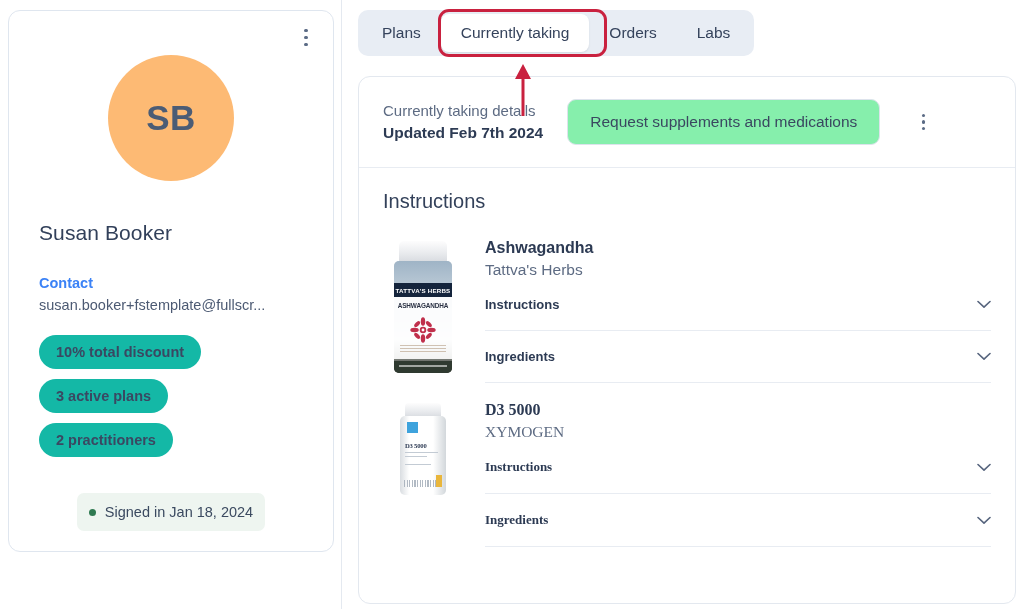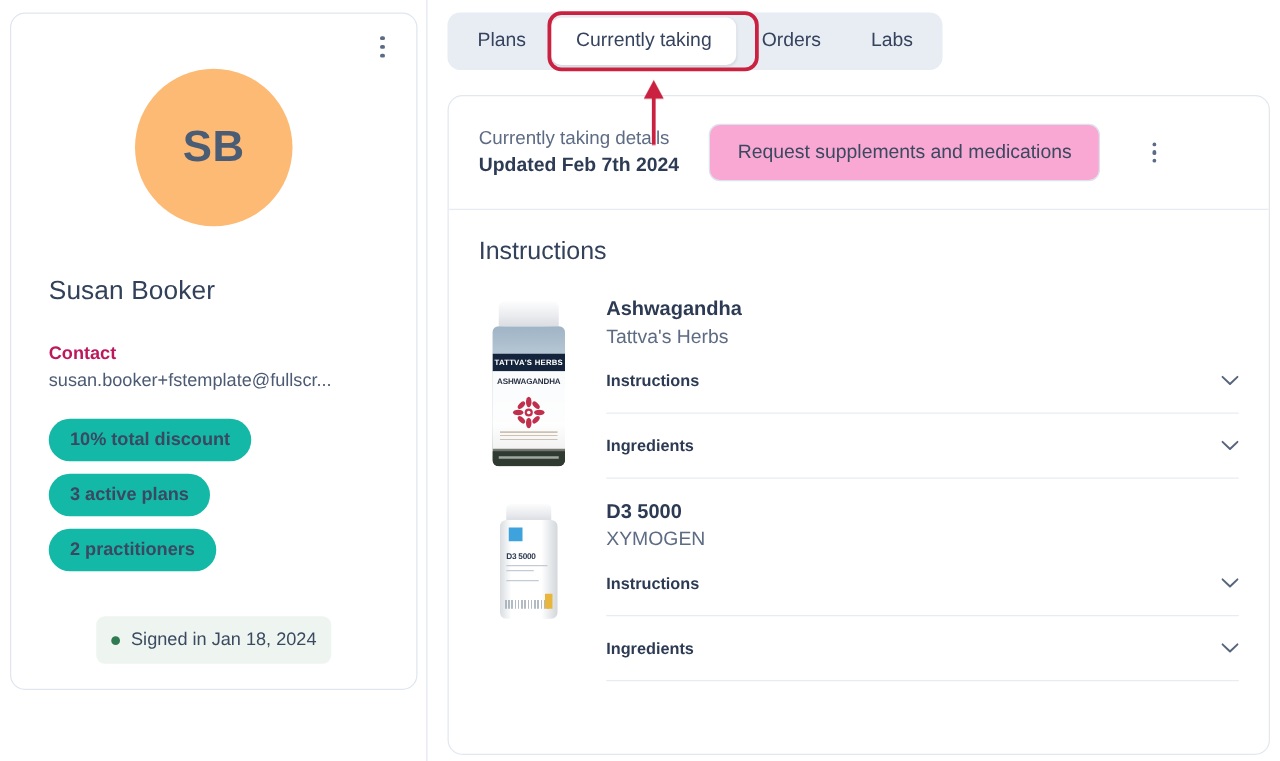--- a/index.html
+++ b/index.html
@@ -78,21 +78,21 @@
     font-size: 21px;
     font-weight: 400;
     color: #32405a;
     letter-spacing: 0.1px;
   }
 
   .contact-label {
     margin-top: 30px;
     font-size: 14.5px;
     font-weight: 700;
-    color: #be185d;
+    color: #3b82f6;
   }
   .contact-value {
     margin-top: 6px;
     font-size: 14.5px;
     color: #4c5a73;
     white-space: nowrap;
     overflow: hidden;
   }
 
   .pill-list { margin-top: 22px; }
@@ -210,21 +210,21 @@
   }
   .head-main {
     font-size: 15.5px;
     font-weight: 700;
     color: #2d3b54;
     line-height: 1.45;
   }
 
   .request-btn {
     border: 1px solid #dde3ec;
-    background: #f9a8d4;
+    background: #86efac;
     border-radius: 9px;
     padding: 13px 22px;
     font-size: 15.5px;
     color: #3a4860;
     font-family: "Liberation Sans", sans-serif;
     cursor: pointer;
     white-space: nowrap;
   }
   .kebab-card { position: relative; margin-left: 10px; }
 
@@ -236,21 +236,21 @@
     color: #33415a;
     margin-bottom: 26px;
   }
 
   
   .product {
     display: flex;
     gap: 22px;
     align-items: flex-start;
   }
-  .product + .product { margin-top: 18px; }
+  .product + .product { margin-top: 18px; font-family: Liberation Serif, serif; }
 
   .thumb-col {
     width: 80px;
     flex: 0 0 80px;
     display: flex;
     justify-content: center;
     padding-top: 2px;
   }
   .prod-info { flex: 1 1 auto; min-width: 0; }
 

